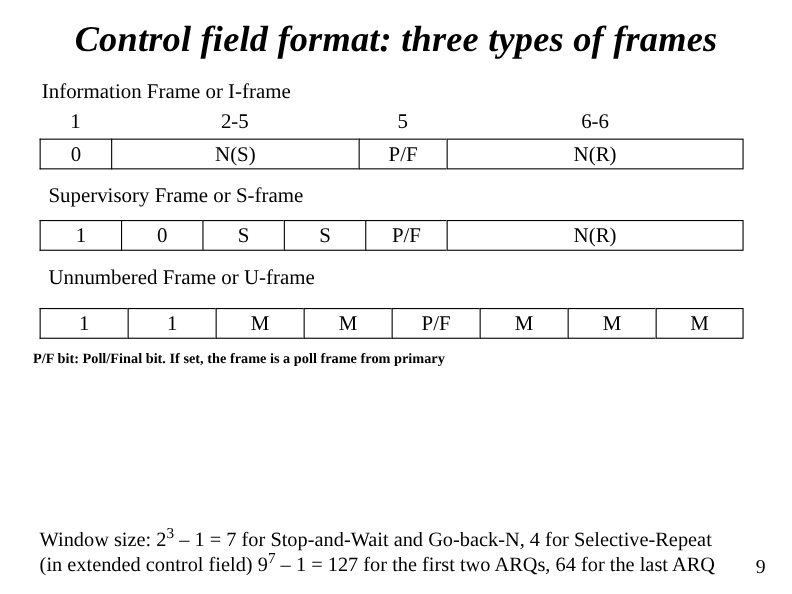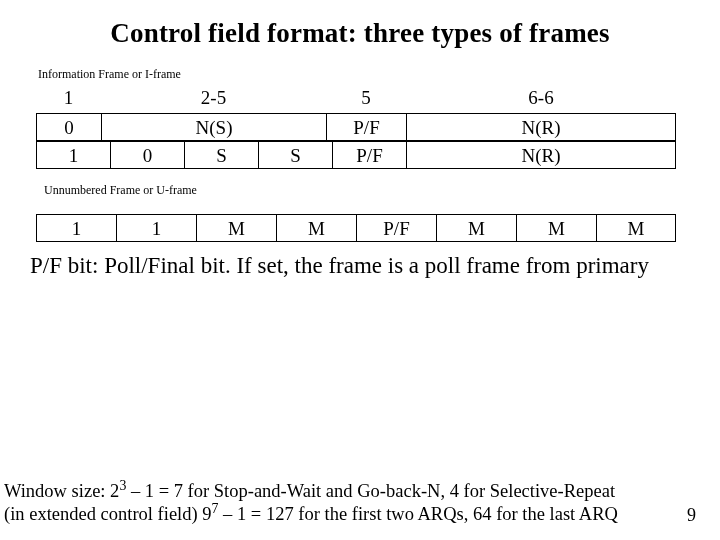--- a/index.html
+++ b/index.html
@@ -13,27 +13,28 @@
   }
   .page {
     position: relative;
     width: 720px;
     height: 540px;
     box-sizing: border-box;
     padding: 18px 30px 0 30px;
   }
   .title {
     text-align: center;
-    font-size: 27px;
+    font-size: 33px;
     font-weight: bold;
     margin: 0 0 18px 0;
     letter-spacing: 0.2px;
+    font-style: italic;
   }
   .section-label {
-    font-size: 12px;
+    font-size: 19px;
     margin: 0 0 2px 8px;
   }
   .section-label.sframe { margin-top: 14px; margin-bottom: 10px; margin-left: 14px; }
   .section-label.uframe { margin-top: 14px; margin-bottom: 16px; margin-left: 14px; }
 
   
   .bitrow, .framerow {
     display: flex;
     align-items: stretch;
     margin-left: 6px;
@@ -79,32 +80,33 @@
   .u .c3,
   .u .c4,
   .u .c5,
   .u .c6,
   .u .c7,
   .u .c8 { flex: 0 0 80px; }
   .u { width: 640px; }
 
   .notes {
     margin-top: 10px;
-    font-size: 23px;
+    font-size: 13px;
     line-height: 1.25;
+    font-weight: bold;
   }
   .notes .indent {
     padding-left: 68px;
     display: block;
   }
   .notes p { margin: 0 0 2px 0; }
 
   .bottom {
     position: absolute;
-    left: 4px;
+    left: 36px;
     right: 20px;
     bottom: 14px;
     font-size: 18.5px;
     line-height: 1.25;
   }
   .bottom p { margin: 0; }
   .sup { position: relative; font-size: 0.75em; top: -0.5em; }
   .pagenum {
     position: absolute;
     right: 4px;
@@ -126,20 +128,21 @@
     <div class="c3">5</div>
     <div class="c4">6-6</div>
   </div>
   <div class="framerow i">
     <div class="c1">0</div>
     <div class="c2">N(S)</div>
     <div class="c3">P/F</div>
     <div class="c4">N(R)</div>
   </div>
 
+  <div class="section-label sframe">Supervisory Frame or S-frame</div>
   <div class="framerow s">
     <div class="c1">1</div>
     <div class="c2">0</div>
     <div class="c3">S</div>
     <div class="c4">S</div>
     <div class="c5">P/F</div>
     <div class="c6">N(R)</div>
   </div>
 
   <div class="section-label uframe">Unnumbered Frame or U-frame</div>

